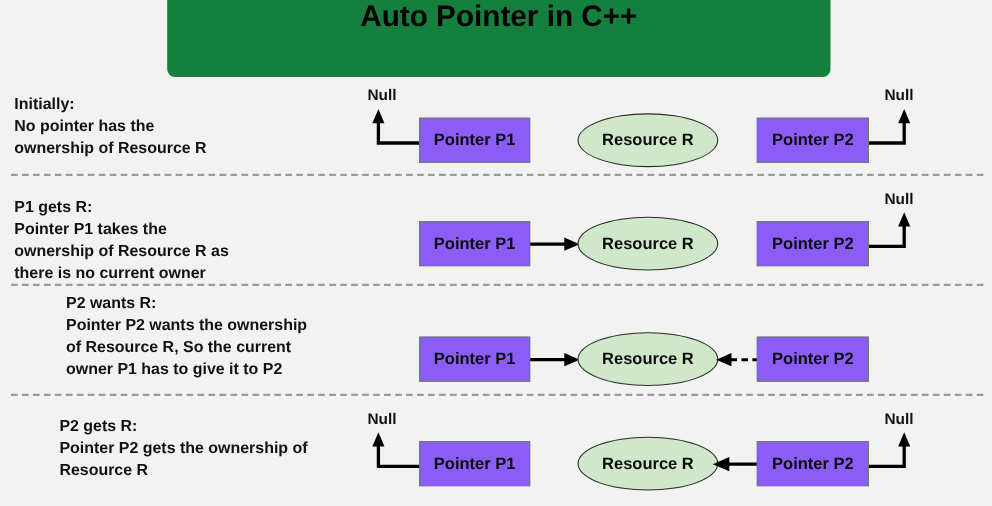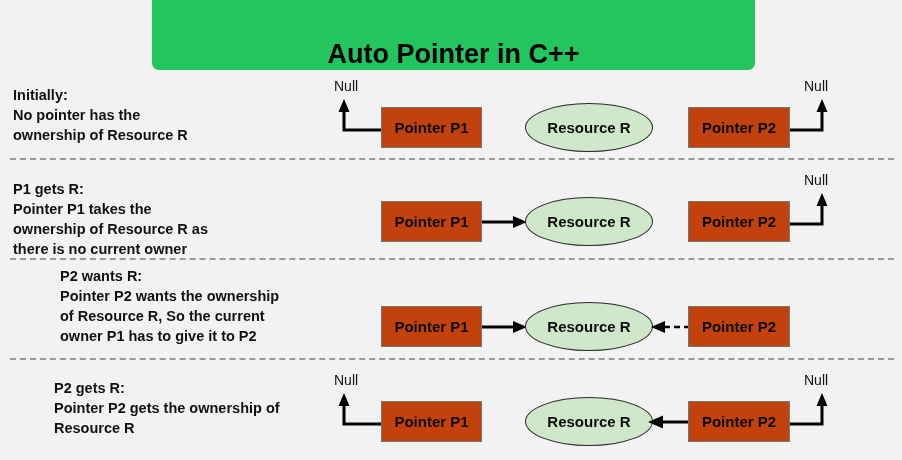--- a/index.html
+++ b/index.html
@@ -20,25 +20,25 @@
     background: #f2f2f2;
   }
 
   
   #title-banner {
     position: absolute;
     left: 152px;
     top: 0px;
     width: 603px;
     height: 70px;
-    background: #22c55e;
+    background: #15803d;
     border-bottom-left-radius: 7px;
     border-bottom-right-radius: 7px;
     display: flex;
-    align-items: flex-end;
+    align-items: flex-start;
     justify-content: center;
   }
   #title-text {
     font-size: 27px;
     font-weight: 700;
     color: #000000;
     letter-spacing: 0px;
     white-space: nowrap;
   }
 
@@ -71,21 +71,21 @@
   .diagram {
     position: absolute;
     left: 320px;
     top: 0;
     width: 582px;
     height: 100%;
   }
 
   .node-box {
     position: absolute;
-    background: #c2410c;
+    background: #8b5cf6;
     border: 1.6px solid #6e7a6c;
     box-sizing: border-box;
     display: flex;
     align-items: center;
     justify-content: center;
     font-size: 15px;
     font-weight: 700;
     color: #0c0c0c;
     white-space: nowrap;
   }
@@ -101,21 +101,21 @@
     justify-content: center;
     font-size: 15px;
     font-weight: 700;
     color: #0c0c0c;
     white-space: nowrap;
   }
 
   .null-label {
     position: absolute;
     font-size: 14px;
-    font-weight: 400;
+    font-weight: 700;
     color: #111111;
     white-space: nowrap;
   }
 
   .arrow-svg {
     position: absolute;
     overflow: visible;
   }
 </style>
 </head>

